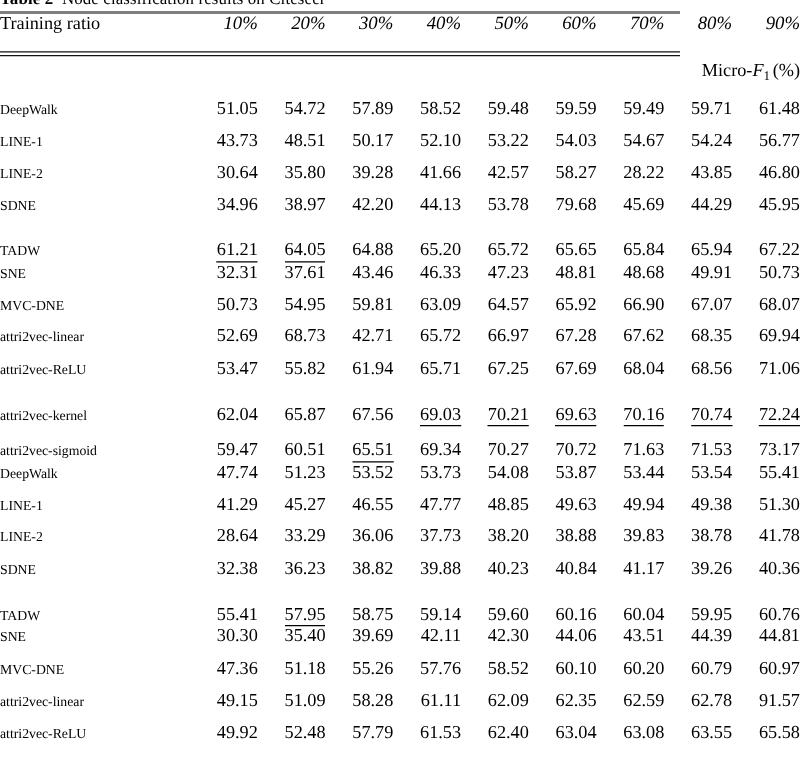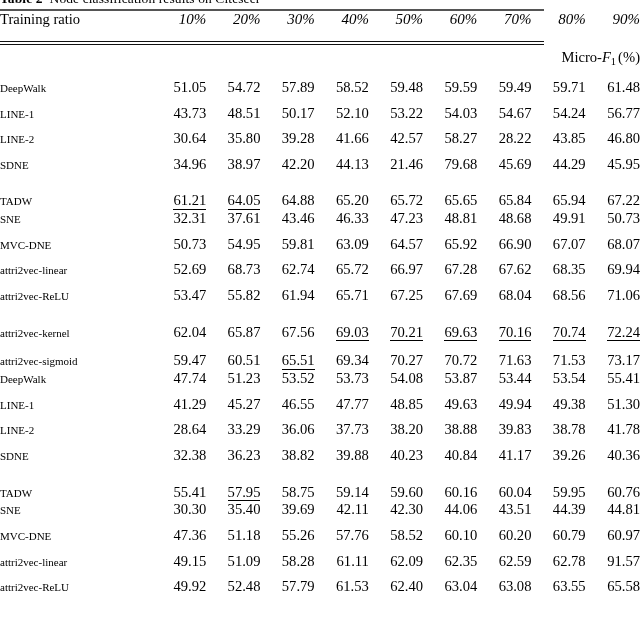--- a/index.html
+++ b/index.html
@@ -226,21 +226,21 @@
           <td class="cell"><span class="v">28.22</span></td>
           <td class="cell"><span class="v">43.85</span></td>
           <td class="cell"><span class="v">46.80</span></td>
         </tr>
         <tr>
           <td class="rowlabel">SDNE</td>
           <td class="cell"><span class="v">34.96</span></td>
           <td class="cell"><span class="v">38.97</span></td>
           <td class="cell"><span class="v">42.20</span></td>
           <td class="cell"><span class="v">44.13</span></td>
-          <td class="cell"><span class="v">21.46</span></td>
+          <td class="cell"><span class="v">53.78</span></td>
           <td class="cell"><span class="v">79.68</span></td>
           <td class="cell"><span class="v">45.69</span></td>
           <td class="cell"><span class="v">44.29</span></td>
           <td class="cell"><span class="v">45.95</span></td>
         </tr>
         <tr>
           <td class="rowlabel">TADW</td>
           <td class="cell"><span class="v uline">61.21</span></td>
           <td class="cell"><span class="v uline">64.05</span></td>
           <td class="cell"><span class="v">64.88</span></td>
@@ -272,21 +272,21 @@
           <td class="cell"><span class="v">64.57</span></td>
           <td class="cell"><span class="v">65.92</span></td>
           <td class="cell"><span class="v">66.90</span></td>
           <td class="cell"><span class="v">67.07</span></td>
           <td class="cell"><span class="v">68.07</span></td>
         </tr>
         <tr>
           <td class="rowlabel">attri2vec-linear</td>
           <td class="cell"><span class="v">52.69</span></td>
           <td class="cell"><span class="v">68.73</span></td>
-          <td class="cell"><span class="v">62.74</span></td>
+          <td class="cell"><span class="v">42.71</span></td>
           <td class="cell"><span class="v">65.72</span></td>
           <td class="cell"><span class="v">66.97</span></td>
           <td class="cell"><span class="v">67.28</span></td>
           <td class="cell"><span class="v">67.62</span></td>
           <td class="cell"><span class="v">68.35</span></td>
           <td class="cell"><span class="v">69.94</span></td>
         </tr>
         <tr>
           <td class="rowlabel">attri2vec-ReLU</td>
           <td class="cell"><span class="v">53.47</span></td>

